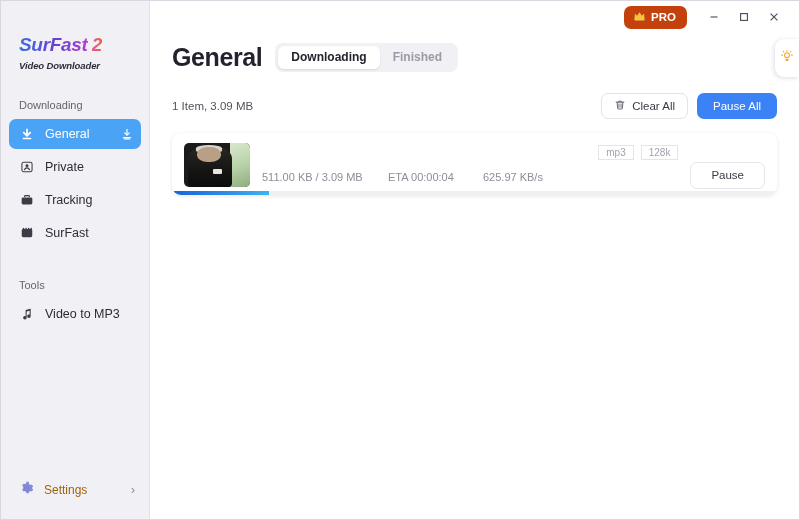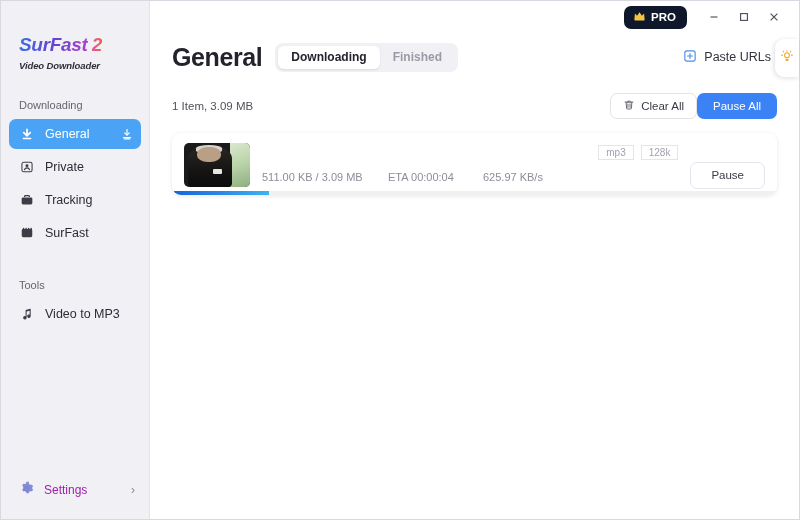--- a/index.html
+++ b/index.html
@@ -107,21 +107,21 @@
     margin-top: auto;
     display: flex;
     align-items: center;
     height: 34px;
     padding: 0 14px 0 18px;
     margin-bottom: 12px;
     cursor: pointer;
   }
   .settings-row .s-label {
     font-size: 12px;
-    color: #a21caf;
+    color: #a16207;
     margin-left: 10px;
   }
   .settings-row .s-chevron {
     margin-left: auto;
     color: #8a8a96;
     font-size: 12px;
   }
 
   
   .main {
@@ -139,21 +139,21 @@
     align-items: center;
     justify-content: flex-end;
     padding-right: 10px;
     gap: 0;
     flex: 0 0 32px;
   }
   .pro-badge {
     display: inline-flex;
     align-items: center;
     gap: 5px;
-    background: #0f172a;
+    background: #c2410c;
     color: #ffffff;
     font-size: 11.5px;
     font-weight: bold;
     padding: 4px 11px 4px 9px;
     border-radius: 7px;
     cursor: pointer;
     margin-right: 12px;
     height: 23px;
   }
   .win-btn {
@@ -217,21 +217,21 @@
     align-items: center;
     padding: 0 22px;
     height: 34px;
     margin-top: 12px;
     flex: 0 0 34px;
   }
   .count-text {
     font-size: 11.5px;
     color: #51515c;
   }
-  .actions { margin-left: auto; display: flex; align-items: center; }
+  .actions { margin-left: auto; display: flex; align-items: center; gap: 9px; }
   .btn-clear {
     display: inline-flex;
     align-items: center;
     gap: 6px;
     font-size: 11.5px;
     color: #3a3a46;
     background: #ffffff;
     border: 1px solid #e2e2e8;
     border-radius: 7px;
     padding: 5px 12px;
@@ -508,29 +508,20 @@
             <path d="M2.6 2.6l6.8 6.8M9.4 2.6l-6.8 6.8"></path>
           </svg>
       </div>
     </div>
 
     <div class="header">
       <div class="page-title">General</div>
       <div class="tabs">
         <div class="tab active">Downloading</div>
         <div class="tab">Finished</div>
-      </div>
-      <div class="paste-btn">
-        <span>
-          <svg width="14" height="14" viewBox="0 0 16 16" fill="none" stroke="#4a8ef0" stroke-width="1.3">
-              <rect x="2.1" y="2.1" width="11.8" height="11.8" rx="2.4"></rect>
-              <path d="M8 5.1v5.8M5.1 8h5.8" stroke-linecap="round"></path>
-            </svg>
-        </span>
-        <span>Paste URLs</span>
       </div>
     </div>
 
     <div class="subbar">
       <div class="count-text">1 Item, 3.09 MB</div>
       <div class="actions">
         <button class="btn-clear">
           <span>
             <svg width="12" height="12" viewBox="0 0 16 16" fill="none" stroke="#5a5a66" stroke-width="1.2" stroke-linecap="round">
                 <path d="M2.8 4.2h10.4"></path>

